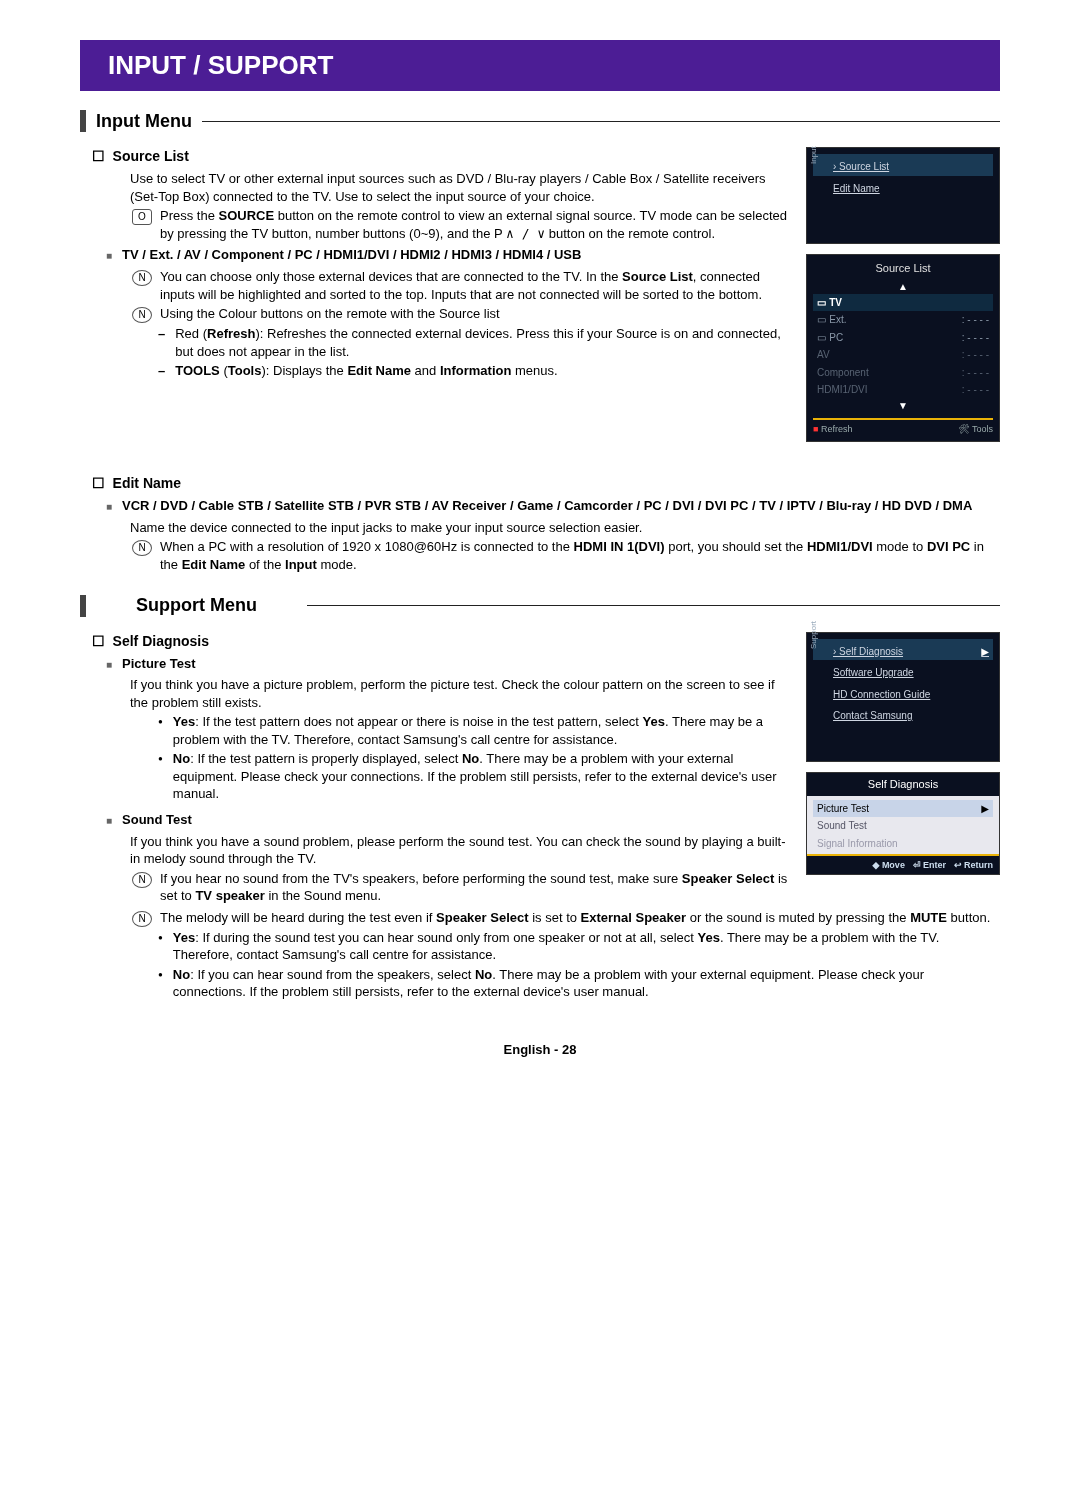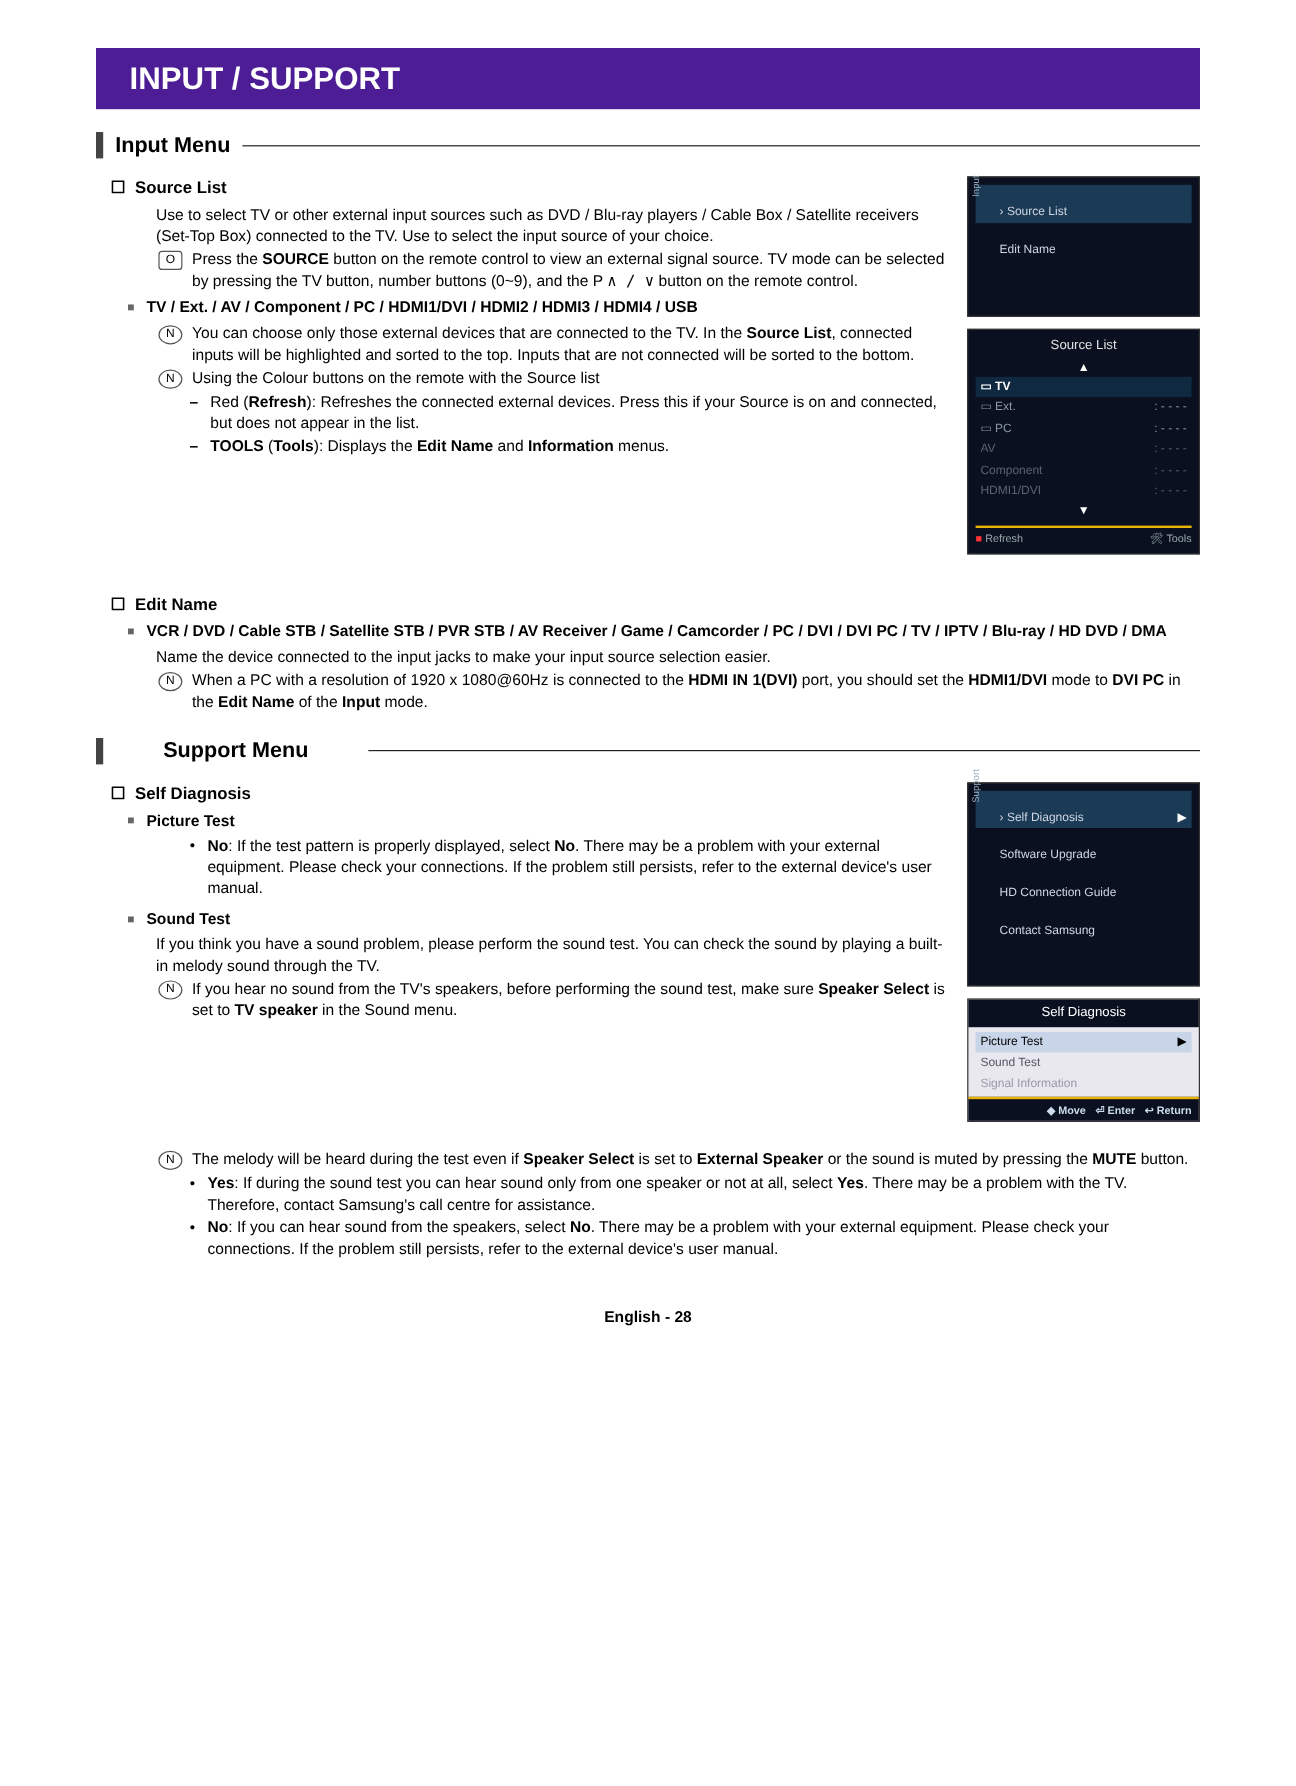--- a/index.html
+++ b/index.html
@@ -68,21 +68,21 @@
   .tv-shot .title { color:#e0e0e0; font-size:11px; text-align:center; margin-bottom:4px;}
   .tv-shot .row { padding:2px 4px; display:flex; justify-content:space-between; color:#8a98a8;}
   .tv-shot .row.hi { background:#0f2a40; color:#fff;font-weight:bold;}
   .tv-shot .footer { display:flex; justify-content:space-between; margin-top:6px; font-size:9px; color:#9aa; border-top:2px solid #eab308; padding-top:3px;}
   .tv-shot .footer .l { color:#f33;}
   .arrow-cell { display:flex; justify-content:center; color:#fff;}
   .side-shot {
     width: 180px; background:#0a1020; color:#cfd6e2; font-size:10px;
     border:1px solid #333; padding:6px; margin-bottom:10px;
   }
-  .side-row { padding:16px 4px 2px 20px; color:#cfd6e2; display:flex; align-items:center;}
+  .side-row { padding:6px 4px 2px 20px; color:#cfd6e2; display:flex; align-items:center;text-decoration:underline;}
   .side-row.sel { background:#1a3a55;}
   .side-row .chev { margin-left:auto; color:#fff;}
   .lang { text-align:center; font-weight:bold; margin-top:40px;}
   .clear { clear:both; }
   .up-down { font-family:monospace; }
 </style>
 </head>
 <body>
 
 <div class="page">
@@ -226,20 +226,24 @@
       </div>
     </div>
   </div>
 
   <div class="sub">
     <div class="h3 checkbox-row">Self Diagnosis</div>
 
     <div class="square-bullet">
       <span class="body"><b>Picture Test</b></span>
     </div>
+    <div class="plain">If you think you have a picture problem, perform the picture test. Check the colour pattern on the screen to see if the problem still exists.</div>
+    <div class="dot">
+      <span class="body"><b>Yes</b><span>: If the test pattern does not appear or there is noise in the test pattern, select </span><b>Yes</b><span>. There may be a problem with the TV. Therefore, contact Samsung's call centre for assistance.</span></span>
+    </div>
     <div class="dot">
       <span class="body"><b>No</b><span>: If the test pattern is properly displayed, select </span><b>No</b><span>. There may be a problem with your external equipment. Please check your connections. If the problem still persists, refer to the external device's user manual.</span></span>
     </div>
 
     <div class="square-bullet" style="margin-top:8px;">
       <span class="body"><b>Sound Test</b></span>
     </div>
     <div class="plain">If you think you have a sound problem, please perform the sound test. You can check the sound by playing a built-in melody sound through the TV.</div>
     <div class="note">
       <span class="icon o">N</span>

